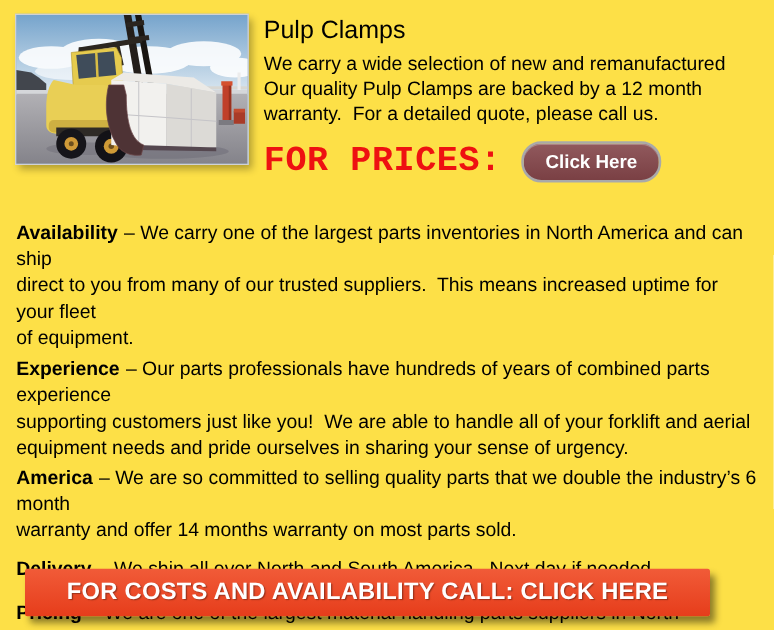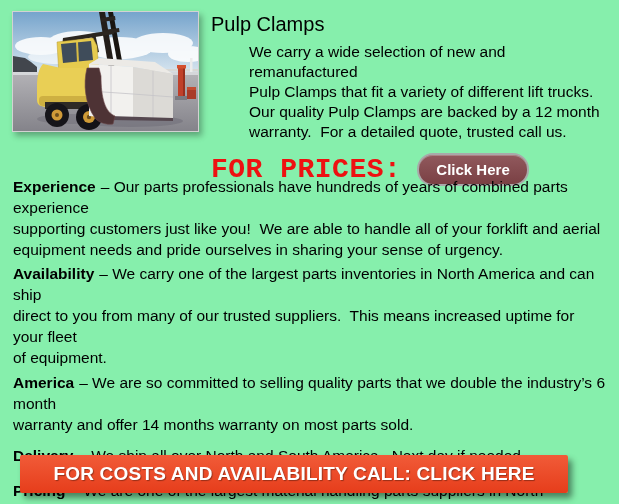--- a/index.html
+++ b/index.html
@@ -1,28 +1,28 @@
 <!DOCTYPE html>
 <html style="--accent_red: #ee1111; --button_top: #91595d; --button_bottom: #7a4044; --button_border: #a9a9a9; --banner_top: #f15b38; --banner_bottom: #e63d1b;"><head>
 <meta charset="utf-8">
 <style>
   html,body{margin:0;padding:0;background:#ffffff;}
   body{font-family:"Liberation Sans","DejaVu Sans",sans-serif;color:#000;}
-  .page{position:relative;width:619px;height:504px;background:#86efac;overflow:hidden;}
+  .page{position:relative;width:619px;height:504px;background:#fde047;overflow:hidden;}
 
   
   .photo{position:absolute;left:12px;top:11px;width:185px;height:119px;
          border:1px solid #d2d2d2;box-shadow:3px 4px 6px rgba(0,0,0,.30);background:#9cb8d0;}
   .photo svg{display:block;width:100%;height:100%;}
 
   
   .hright{position:absolute;left:211px;top:11px;width:402px;}
   .title{margin:0;font-size:20px;font-weight:400;line-height:26px;color:#000;}
   .intro{margin-top:5px;}
-  .introline{display:block;font-size:15.5px;line-height:20px;white-space:pre-wrap;margin-left:38px;}
+  .introline{display:block;font-size:15.5px;line-height:20px;white-space:pre-wrap;}
   .price-row{margin-top:11px;display:flex;align-items:center;gap:16px;}
   .for-prices{font-family:Liberation Mono, monospace;font-weight:700;
               font-size:28px;color:var(--accent_red,#ee1111);letter-spacing:.5px;}
   .btn{font-family:"Liberation Sans",sans-serif;font-size:15px;font-weight:700;color:#fff;
        background:linear-gradient(var(--button_top,#91595d),var(--button_bottom,#7a4044));
        border:2px solid var(--button_border,#a9a9a9);border-radius:16px;padding:6px 17px;
        box-shadow:inset 0 1px 0 rgba(255,255,255,.25);cursor:pointer;}
 
   
   .sections{position:absolute;left:13px;top:176px;width:594px;}
@@ -119,40 +119,39 @@
       <rect x="162" y="84" width="12" height="4" fill="#7b7a80"></rect>
       <rect x="174" y="77" width="9" height="10" fill="#a93b28"></rect>
       <rect x="174" y="75" width="9" height="3" fill="#c34c31"></rect>
     </svg>
   </div>
 
   <div class="hright">
     <h1 class="title">Pulp Clamps</h1>
     <div class="intro">
       <span class="introline">We carry a wide selection of new and remanufactured</span>
-      <span class="introline">Pulp Clamps that fit a variety of different lift trucks.</span>
       <span class="introline">Our quality Pulp Clamps are backed by a 12 month</span>
-      <span class="introline">warranty.  For a detailed quote, trusted call us.</span>
+      <span class="introline">warranty.  For a detailed quote, please call us.</span>
     </div>
     <div class="price-row">
       <span class="for-prices">FOR PRICES:</span>
       <button class="btn">Click Here</button>
     </div>
   </div>
 
   <div class="sections">
+    <p class="para p-avail">
+      <span class="pline"><b class="lead">Availability</b><span>– We carry one of the largest parts inventories in North America and can ship</span></span>
+      <span class="pline">direct to you from many of our trusted suppliers.  This means increased uptime for your fleet</span>
+      <span class="pline">of equipment.</span>
+    </p>
     <p class="para p-exp">
       <span class="pline"><b class="lead">Experience</b><span>– Our parts professionals have hundreds of years of combined parts experience</span></span>
       <span class="pline">supporting customers just like you!  We are able to handle all of your forklift and aerial</span>
       <span class="pline">equipment needs and pride ourselves in sharing your sense of urgency.</span>
-    </p>
-    <p class="para p-avail">
-      <span class="pline"><b class="lead">Availability</b><span>– We carry one of the largest parts inventories in North America and can ship</span></span>
-      <span class="pline">direct to you from many of our trusted suppliers.  This means increased uptime for your fleet</span>
-      <span class="pline">of equipment.</span>
     </p>
     <p class="para p-qual">
       <span class="pline"><b class="lead">America</b><span>– We are so committed to selling quality parts that we double the industry’s 6 month</span></span>
       <span class="pline">warranty and offer 14 months warranty on most parts sold.</span>
     </p>
     <p class="para p-deliv">
       <span class="pline"><b class="lead">Delivery</b><span>– We ship all over North and South America.  Next day if needed.</span></span>
     </p>
     <p class="para p-price">
       <span class="pline"><b class="lead">Pricing</b><span>– We are one of the largest material handling parts suppliers in North America,</span></span>

